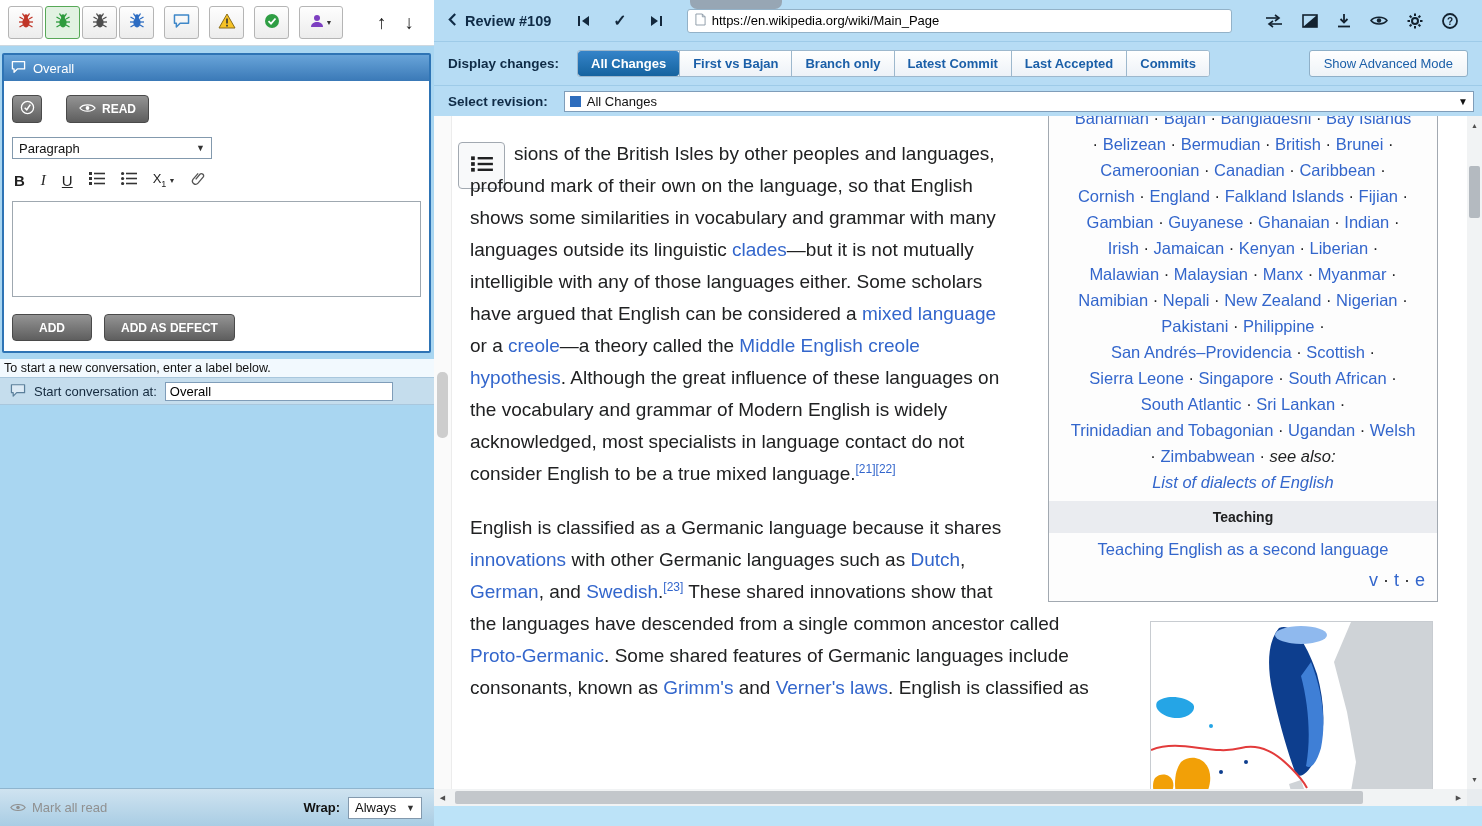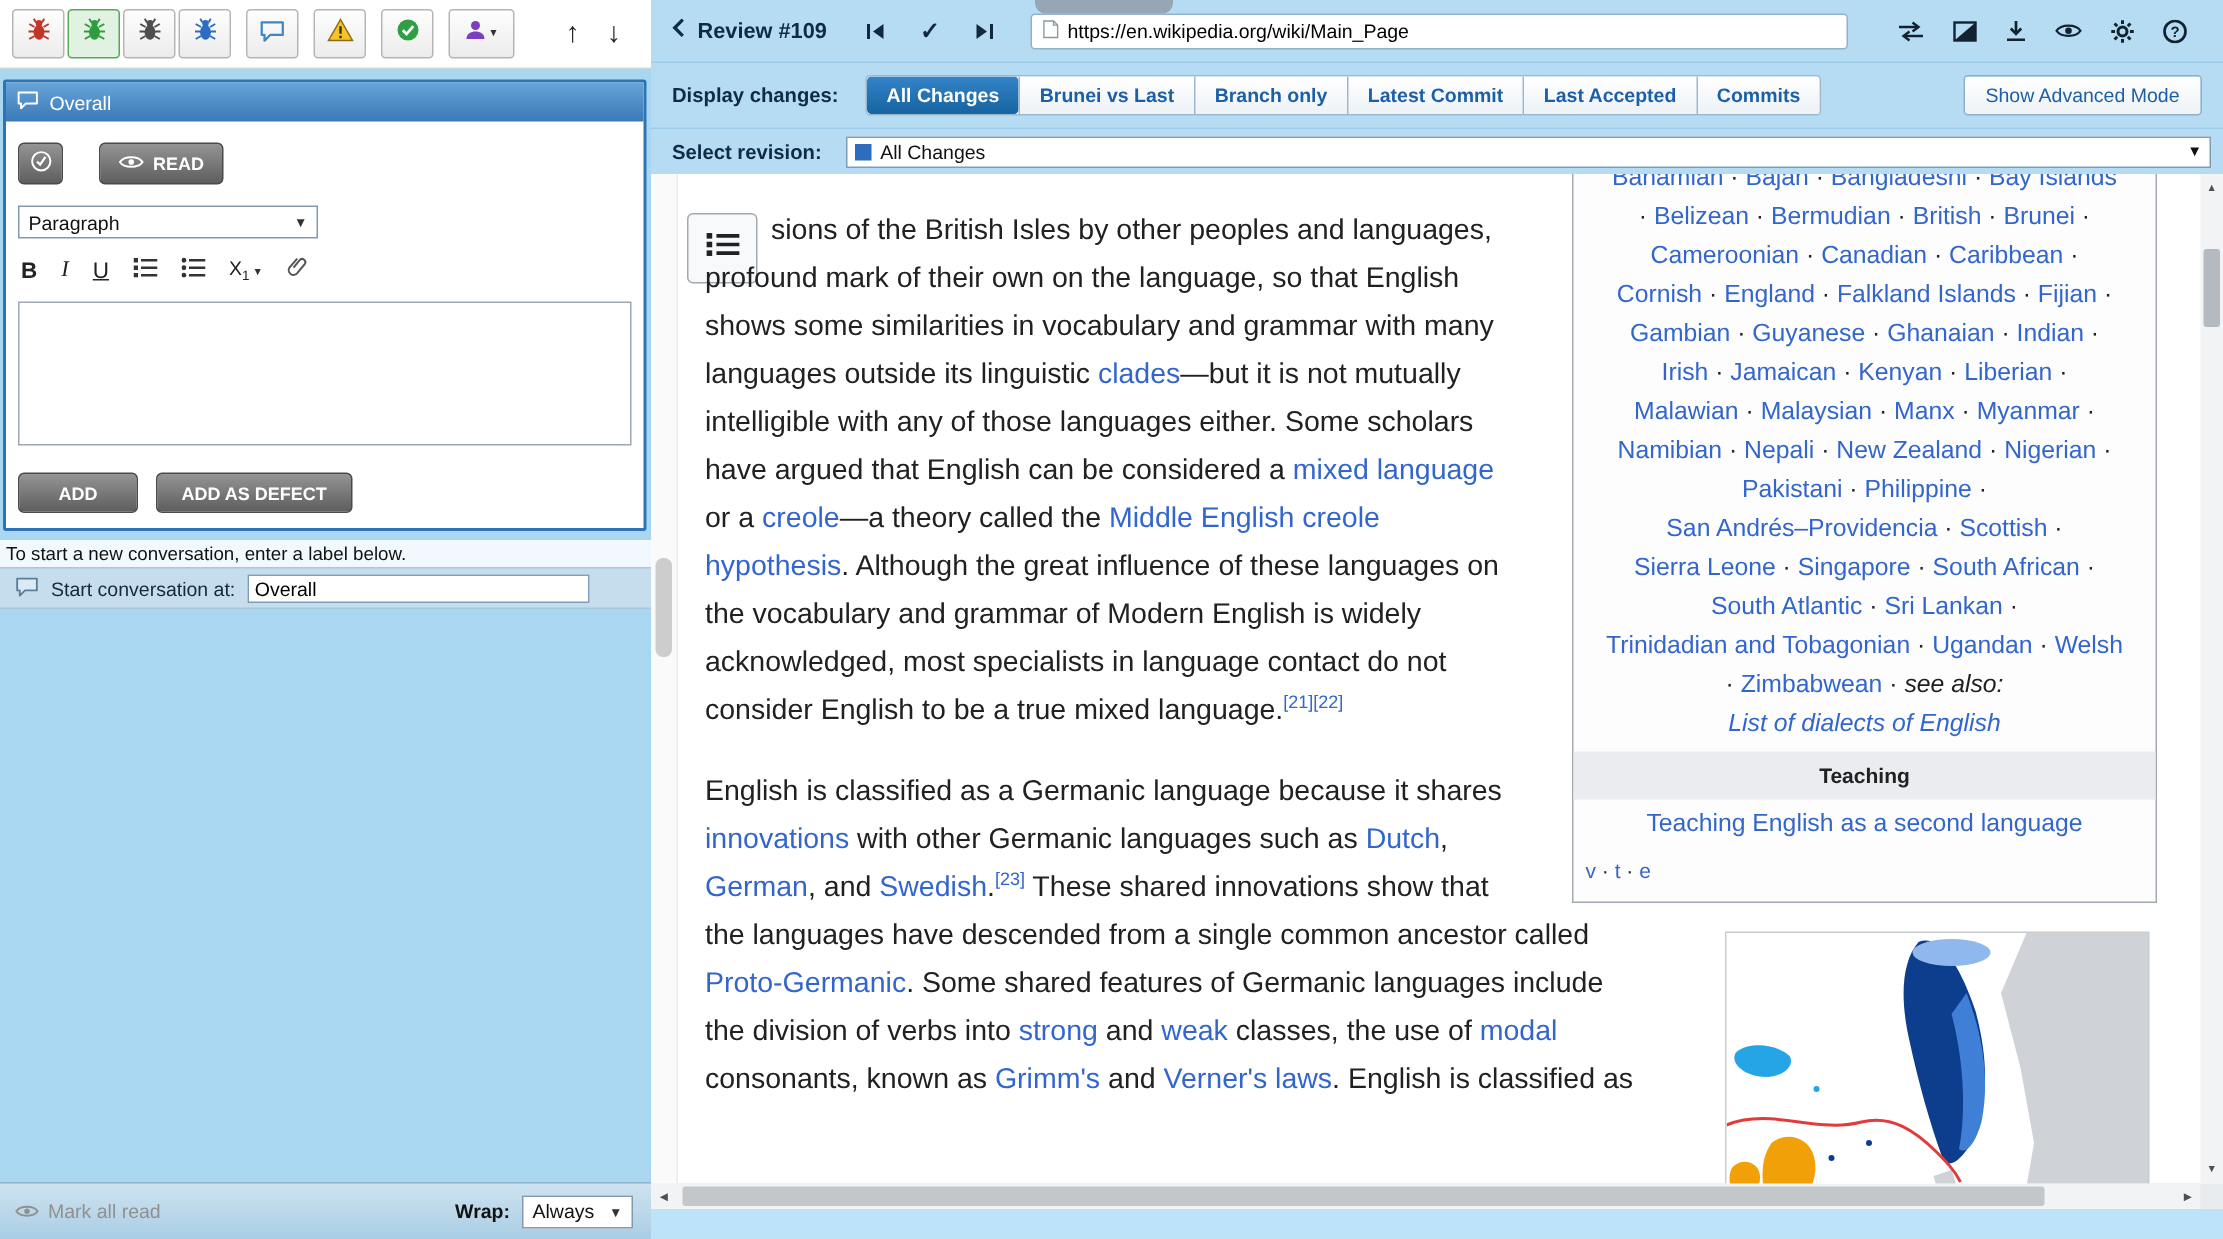--- a/index.html
+++ b/index.html
@@ -90,21 +90,21 @@
   .tline{white-space:nowrap;height:32px;}
   .tline.ind{padding-left:44px;}
   .wlink{color:var(--link);text-decoration:none;cursor:pointer;}
   .ital{font-style:italic;}
   sup{font-size:12px;line-height:0;}
 
   .dialect-box{position:absolute;left:614px;top:-16px;width:390px;border:1px solid #a2a9b1;background:#fdfdfd;font-size:16.5px;line-height:26px;text-align:center;color:#202122;padding:4px 8px 6px;}
   .dline{white-space:nowrap;}
   .teach-header{background:#eaecf0;font-weight:bold;margin:6px -8px 0;padding:3px 0;font-size:14px;color:#202122;}
   .teach-link-row{padding:3px 0 2px;}
-  .vte{text-align:left;font-size:14px;padding:3px 4px 2px 0;color:#202122;}
+  .vte{text-align:right;font-size:18px;padding:3px 4px 2px 0;color:#202122;}
   .vte .wlink{font-weight:normal;}
 
   .map-box{position:absolute;left:716px;top:505px;width:283px;height:200px;border:1px solid #c8ccd1;background:#fff;overflow:hidden;cursor:pointer;}
 
   .v-scroll{position:absolute;right:0;top:0;bottom:0;width:15px;background:#f1f3f4;}
   .v-arrow{position:absolute;left:0;width:15px;height:15px;display:flex;align-items:center;justify-content:center;font-size:7px;color:#505050;cursor:pointer;}
   .v-arrow.up{top:2px;} .v-arrow.down{bottom:2px;}
   .v-thumb{position:absolute;left:2px;top:50px;width:11px;height:52px;background:#b4bac0;border-radius:2px;cursor:pointer;}
 
   .h-scroll{height:17px;flex:0 0 17px;background:#f1f3f4;display:flex;align-items:stretch;}
@@ -429,21 +429,21 @@
               <text x="8" y="11.5" text-anchor="middle" font-size="10" font-weight="bold" fill="#13222f">?</text>
             </svg>
         </span>
       </div>
     </div>
 
     <div class="tabs-bar">
       <span class="dc-label">Display changes:</span>
       <div class="dtabs">
           <div class="dtab active">All Changes</div>
-          <div class="dtab">Brunei vs Last</div>
+          <div class="dtab">First vs Bajan</div>
           <div class="dtab">Branch only</div>
           <div class="dtab">Latest Commit</div>
           <div class="dtab">Last Accepted</div>
           <div class="dtab">Commits</div>
         </div>
       <button class="adv-btn">Show Advanced Mode</button>
     </div>
 
     <div class="rev-bar">
       <span class="rev-label">Select revision:</span>
@@ -490,21 +490,20 @@
             <div class="tline"><span>the vocabulary and grammar of Modern English is widely</span></div>
             <div class="tline"><span>acknowledged, most specialists in language contact do not</span></div>
             <div class="tline"><span>consider English to be a true mixed language.</span><a class="wlink"><sup>[21]</sup></a><a class="wlink"><sup>[22]</sup></a></div>
           </div>
           <div class="para">
             <div class="tline"><span>English is classified as a Germanic language because it shares</span></div>
             <div class="tline"><a class="wlink">innovations</a><span> with other Germanic languages such as </span><a class="wlink">Dutch</a><span>,</span></div>
             <div class="tline"><a class="wlink">German</a><span>, and </span><a class="wlink">Swedish</a><span>.</span><a class="wlink"><sup>[23]</sup></a><span> These shared innovations show that</span></div>
             <div class="tline"><span>the languages have descended from a single common ancestor called</span></div>
             <div class="tline"><a class="wlink">Proto-Germanic</a><span>. Some shared features of Germanic languages include</span></div>
-            <div class="tline"><span>the division of verbs into </span><a class="wlink">strong</a><span> and </span><a class="wlink">weak</a><span> classes, the use of </span><a class="wlink">modal</a></div>
             <div class="tline"><span>consonants, known as </span><a class="wlink">Grimm's</a><span> and </span><a class="wlink">Verner's laws</a><span>. English is classified as</span></div>
           </div>
         </div>
 
       <div class="dialect-box">
         <div>
             <div class="dline"><a class="wlink">Bahamian</a><span> · </span><a class="wlink">Bajan</a><span> · </span><a class="wlink">Bangladeshi</a><span> · </span><a class="wlink">Bay Islands</a></div>
             <div class="dline"><span>· </span><a class="wlink">Belizean</a><span> · </span><a class="wlink">Bermudian</a><span> · </span><a class="wlink">British</a><span> · </span><a class="wlink">Brunei</a><span> ·</span></div>
             <div class="dline"><a class="wlink">Cameroonian</a><span> · </span><a class="wlink">Canadian</a><span> · </span><a class="wlink">Caribbean</a><span> ·</span></div>
             <div class="dline"><a class="wlink">Cornish</a><span> · </span><a class="wlink">England</a><span> · </span><a class="wlink">Falkland Islands</a><span> · </span><a class="wlink">Fijian</a><span> ·</span></div>

